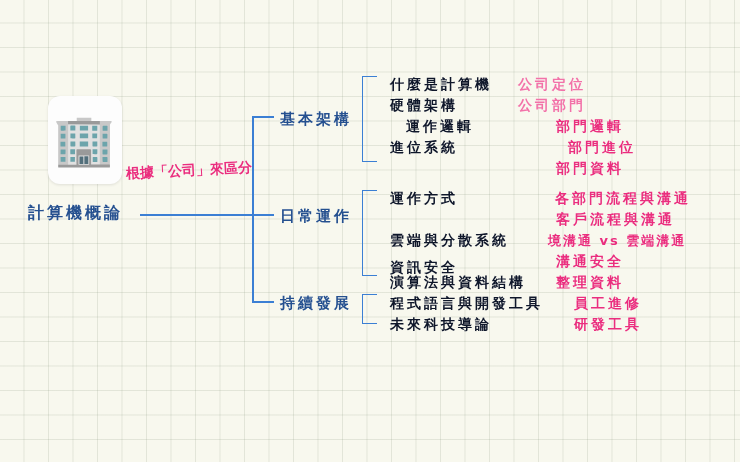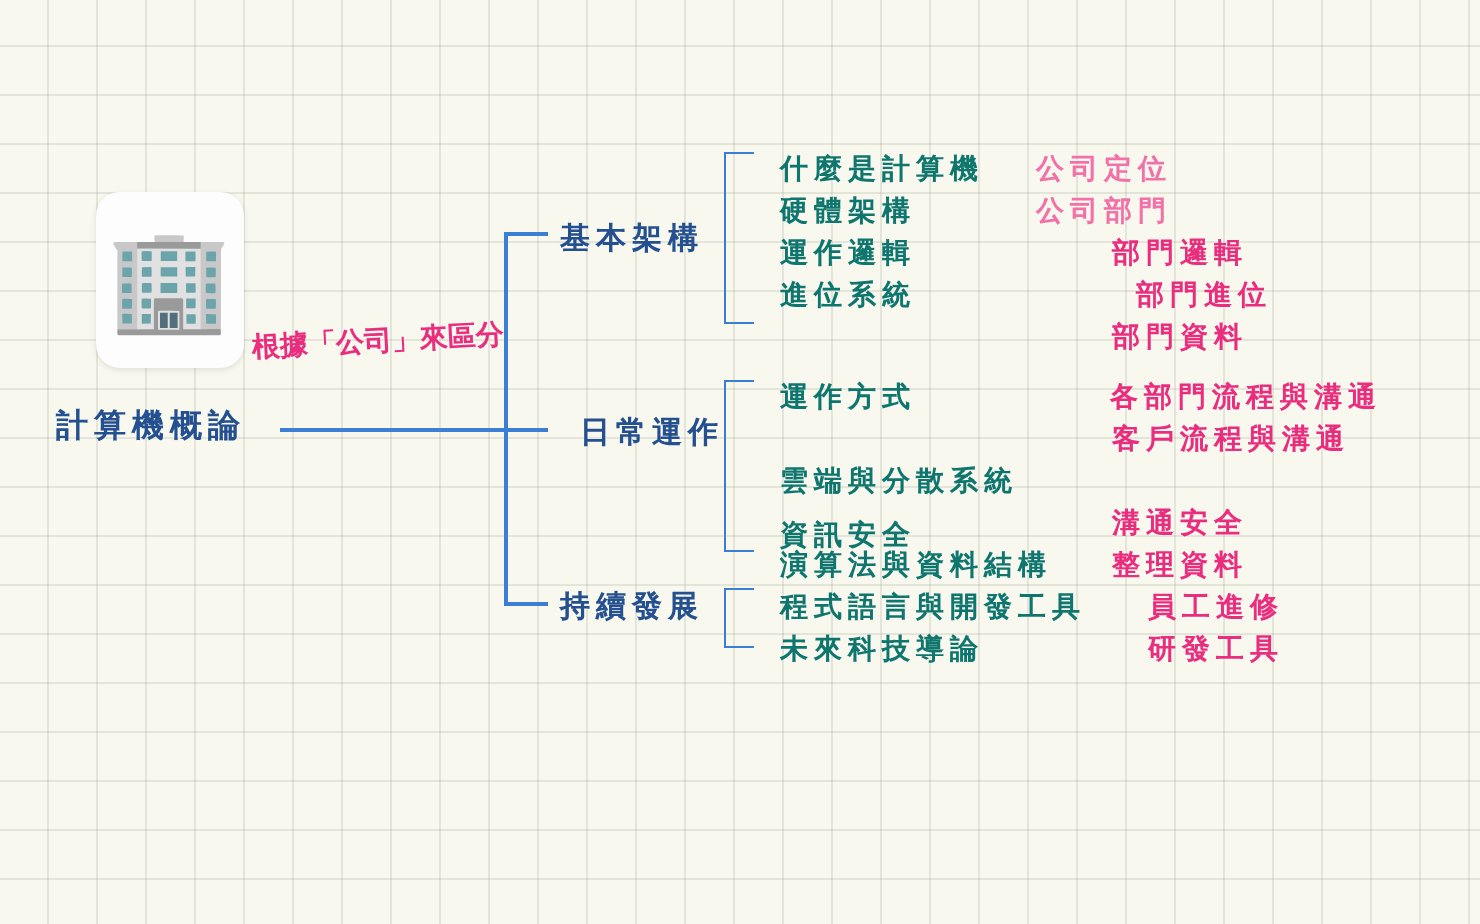--- a/index.html
+++ b/index.html
@@ -14,21 +14,21 @@
     background-position:-1px -2px;
   }
   #stage{position:relative;width:740px;height:462px;}
 
   .node-text{
     position:absolute;white-space:nowrap;
     letter-spacing:3px;
     font-weight:600;
     text-shadow:0 0 1px rgba(255,255,255,0.7);
   }
-  .blue{color:#0f766e;}
+  .blue{color:#0f172a;}
   .blue-dark{color:#25508f;}
   .pink-light{color:#f272a8;}
   .pink-deep{color:#ea2e7e;}
 
   
   .icon-card{
     position:absolute;left:48px;top:96px;width:74px;height:88px;
     background:#fdfdfd;border-radius:12px;
     box-shadow:0 1px 3px rgba(0,0,0,0.10);
     display:flex;align-items:center;justify-content:center;
@@ -63,21 +63,21 @@
 
   <div class="line h" style="left:140px;top:214px;width:113px;"></div>
 
   <div class="line v" style="left:252px;top:116px;height:186px;"></div>
 
   <div class="line h" style="left:252px;top:116px;width:22px;"></div>
   <div class="line h" style="left:252px;top:214px;width:22px;"></div>
   <div class="line h" style="left:252px;top:301px;width:22px;"></div>
 
   <div class="node-text blue-dark" style="left:280px;top:110px;font-size:15px;">基本架構</div>
-  <div class="node-text blue-dark" style="left:280px;top:207px;font-size:15px;margin-left:10px;">日常運作</div>
+  <div class="node-text blue-dark" style="left:280px;top:207px;font-size:15px;">日常運作</div>
   <div class="node-text blue-dark" style="left:280px;top:294px;font-size:15px;">持續發展</div>
 
   <div class="bracket" style="left:362px;top:76px;width:14px;height:84px;"></div>
   <div class="bracket" style="left:362px;top:190px;width:14px;height:84px;"></div>
   <div class="bracket" style="left:362px;top:294px;width:14px;height:28px;"></div>
 
   <div class="row-line" style="left:390px;top:74px;">
     <span class="node-text blue" style="position:static;font-size:14px;">什麼是計算機</span>
   </div>
   <div class="row-line" style="left:518px;top:74px;">
@@ -85,21 +85,21 @@
   </div>
 
   <div class="row-line" style="left:390px;top:95px;">
     <span class="node-text blue" style="position:static;font-size:14px;">硬體架構</span>
   </div>
   <div class="row-line" style="left:518px;top:95px;">
     <span class="node-text pink-light" style="position:static;font-size:14px;">公司部門</span>
   </div>
 
   <div class="row-line" style="left:390px;top:116px;">
-    <span class="node-text blue" style="position:static;font-size:14px;">運作邏輯</span>
+    <span class="node-text blue" style="position:static;font-size:14px;margin-left:16px;">運作邏輯</span>
   </div>
   <div class="row-line" style="left:556px;top:116px;">
     <span class="node-text pink-deep" style="position:static;font-size:14px;">部門邏輯</span>
   </div>
 
   <div class="row-line" style="left:390px;top:137px;">
     <span class="node-text blue" style="position:static;font-size:14px;">進位系統</span>
   </div>
   <div class="row-line" style="left:568px;top:137px;">
     <span class="node-text pink-deep" style="position:static;font-size:14px;">部門進位</span>
@@ -115,20 +115,23 @@
   <div class="row-line" style="left:538px;top:188px;">
     <span class="node-text pink-deep" style="position:static;font-size:14px;padding-left:17px;">各部門流程與溝通</span>
   </div>
 
   <div class="row-line" style="left:556px;top:209px;">
     <span class="node-text pink-deep" style="position:static;font-size:14px;">客戶流程與溝通</span>
   </div>
 
   <div class="row-line" style="left:390px;top:230px;">
     <span class="node-text blue" style="position:static;font-size:14px;">雲端與分散系統</span>
+  </div>
+  <div class="row-line" style="left:548px;top:230px;">
+    <span class="node-text pink-deep" style="position:static;font-size:13px;letter-spacing:2px;">境溝通 vs 雲端溝通</span>
   </div>
 
   <div class="row-line" style="left:390px;top:257px;">
     <span class="node-text blue" style="position:static;font-size:14px;">資訊安全</span>
   </div>
   <div class="row-line" style="left:556px;top:251px;">
     <span class="node-text pink-deep" style="position:static;font-size:14px;">溝通安全</span>
   </div>
 
   <div class="row-line" style="left:390px;top:272px;">

